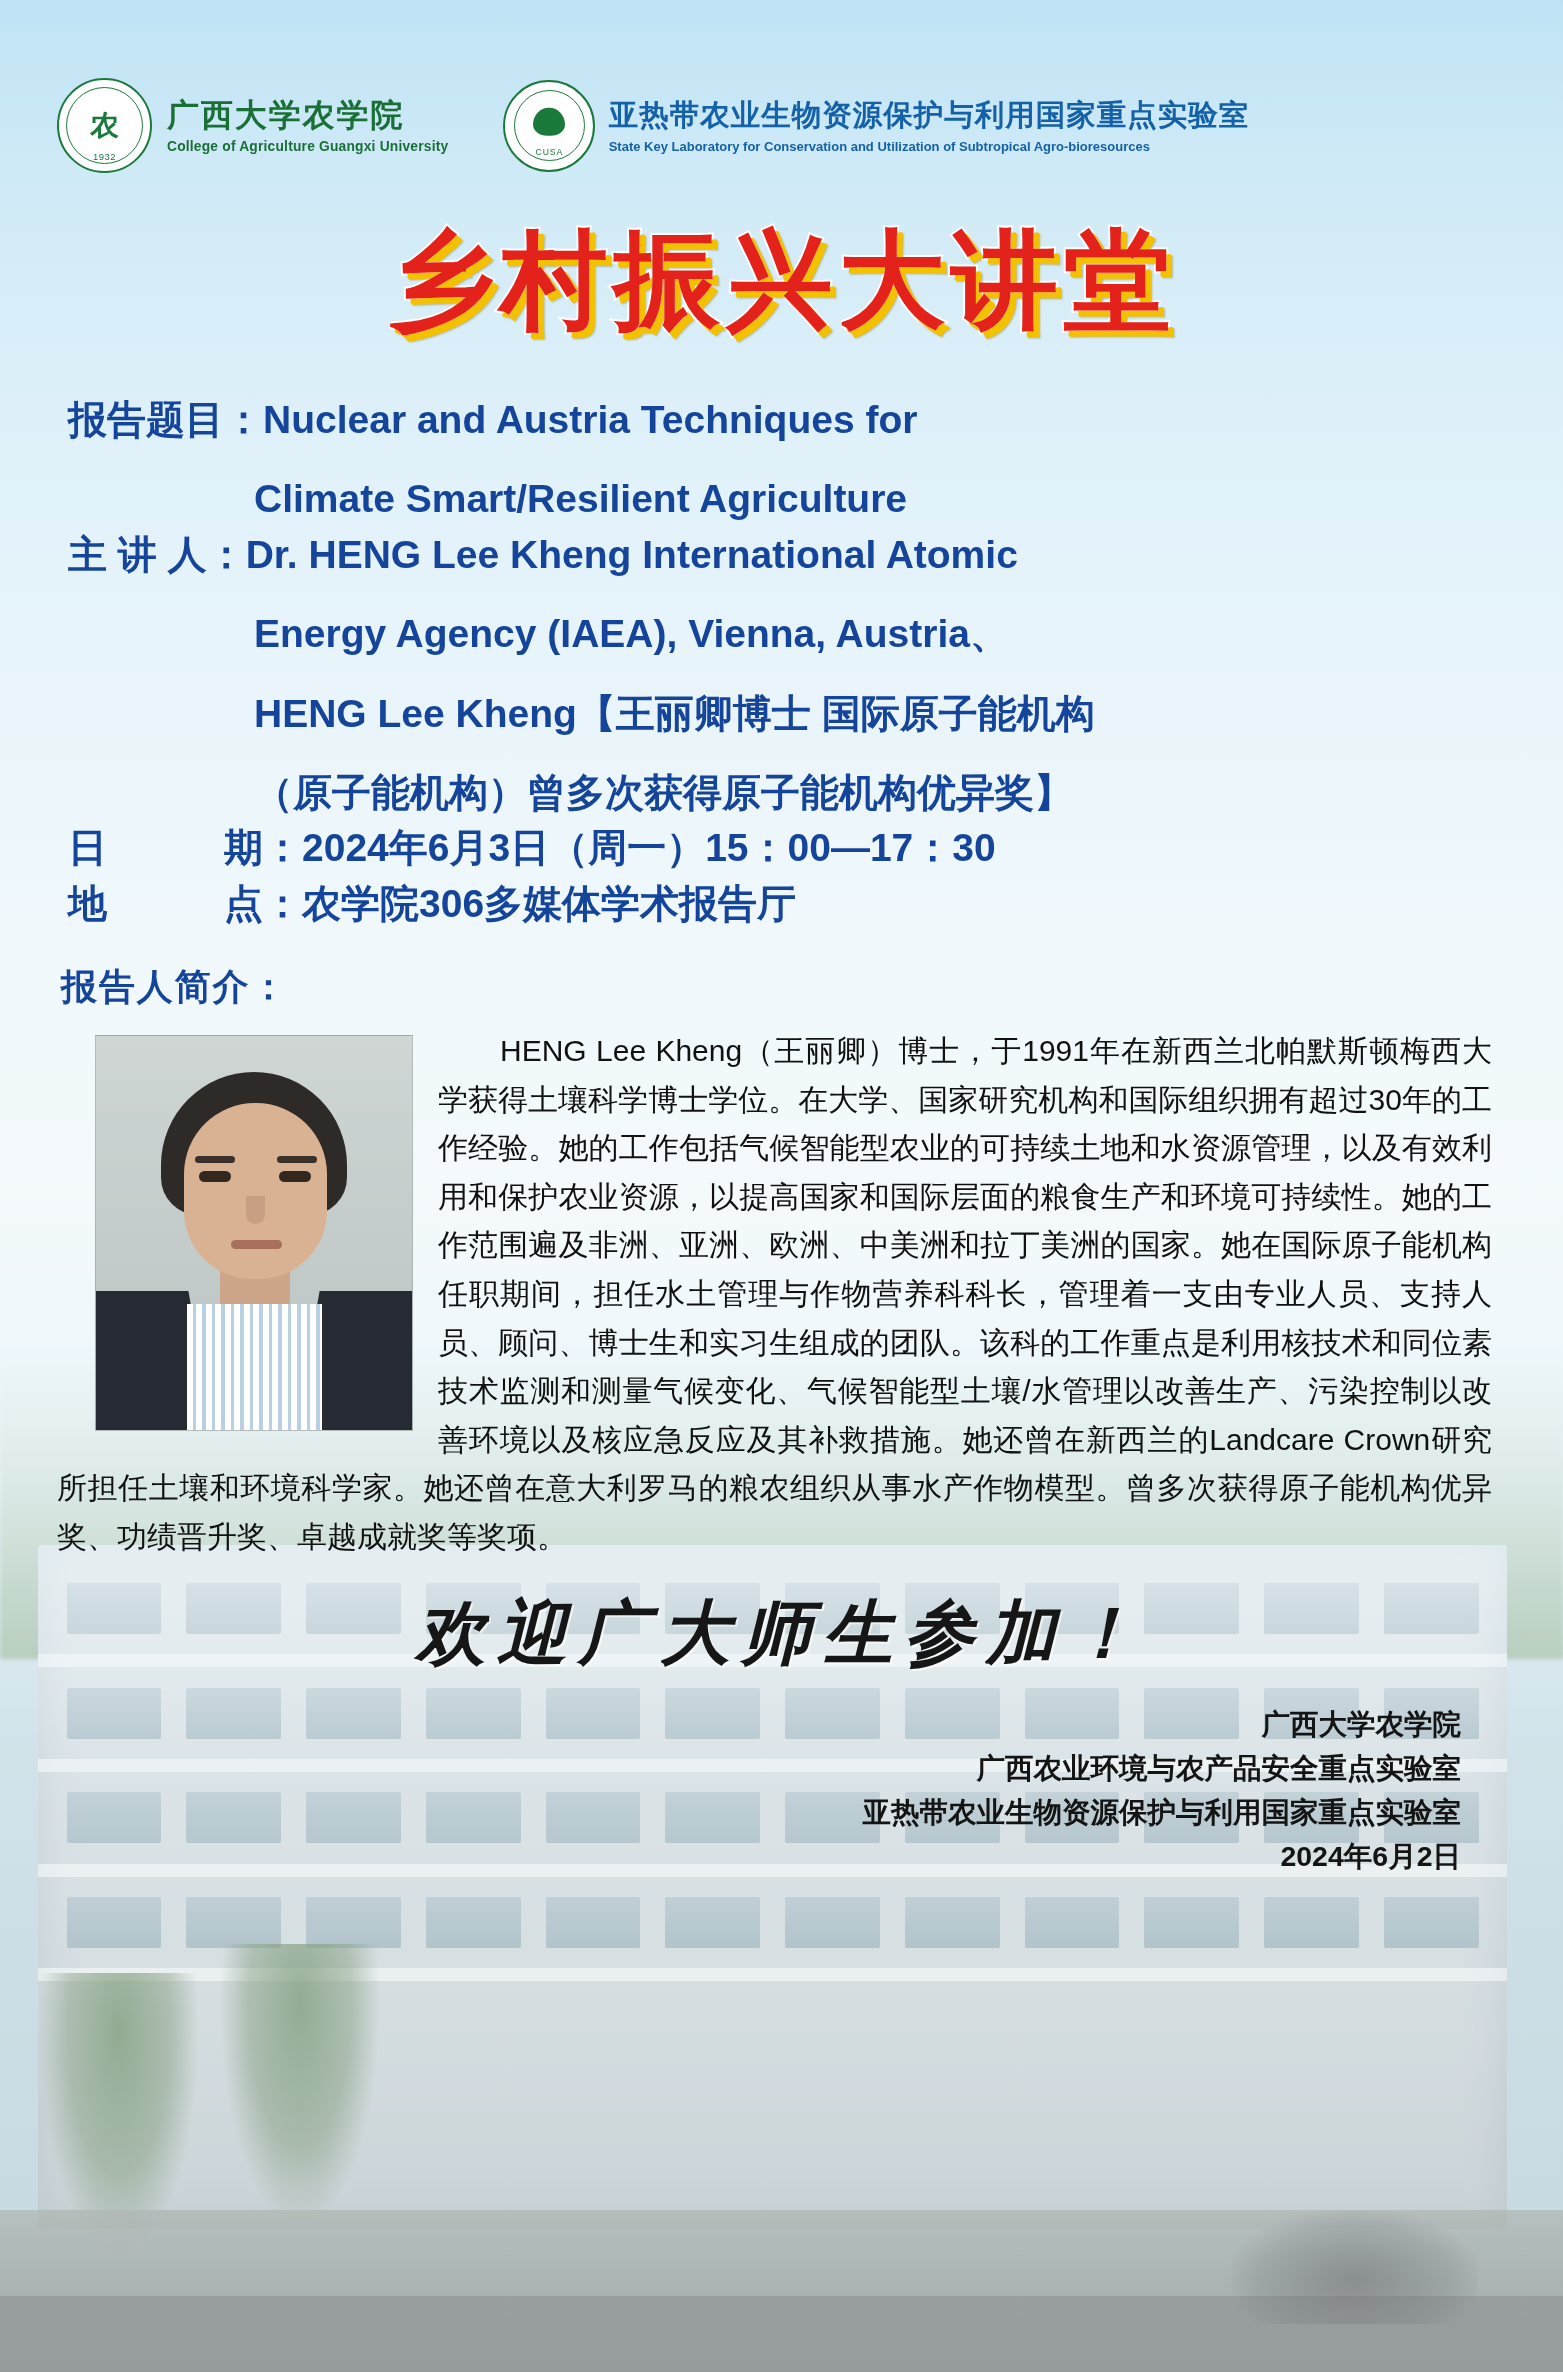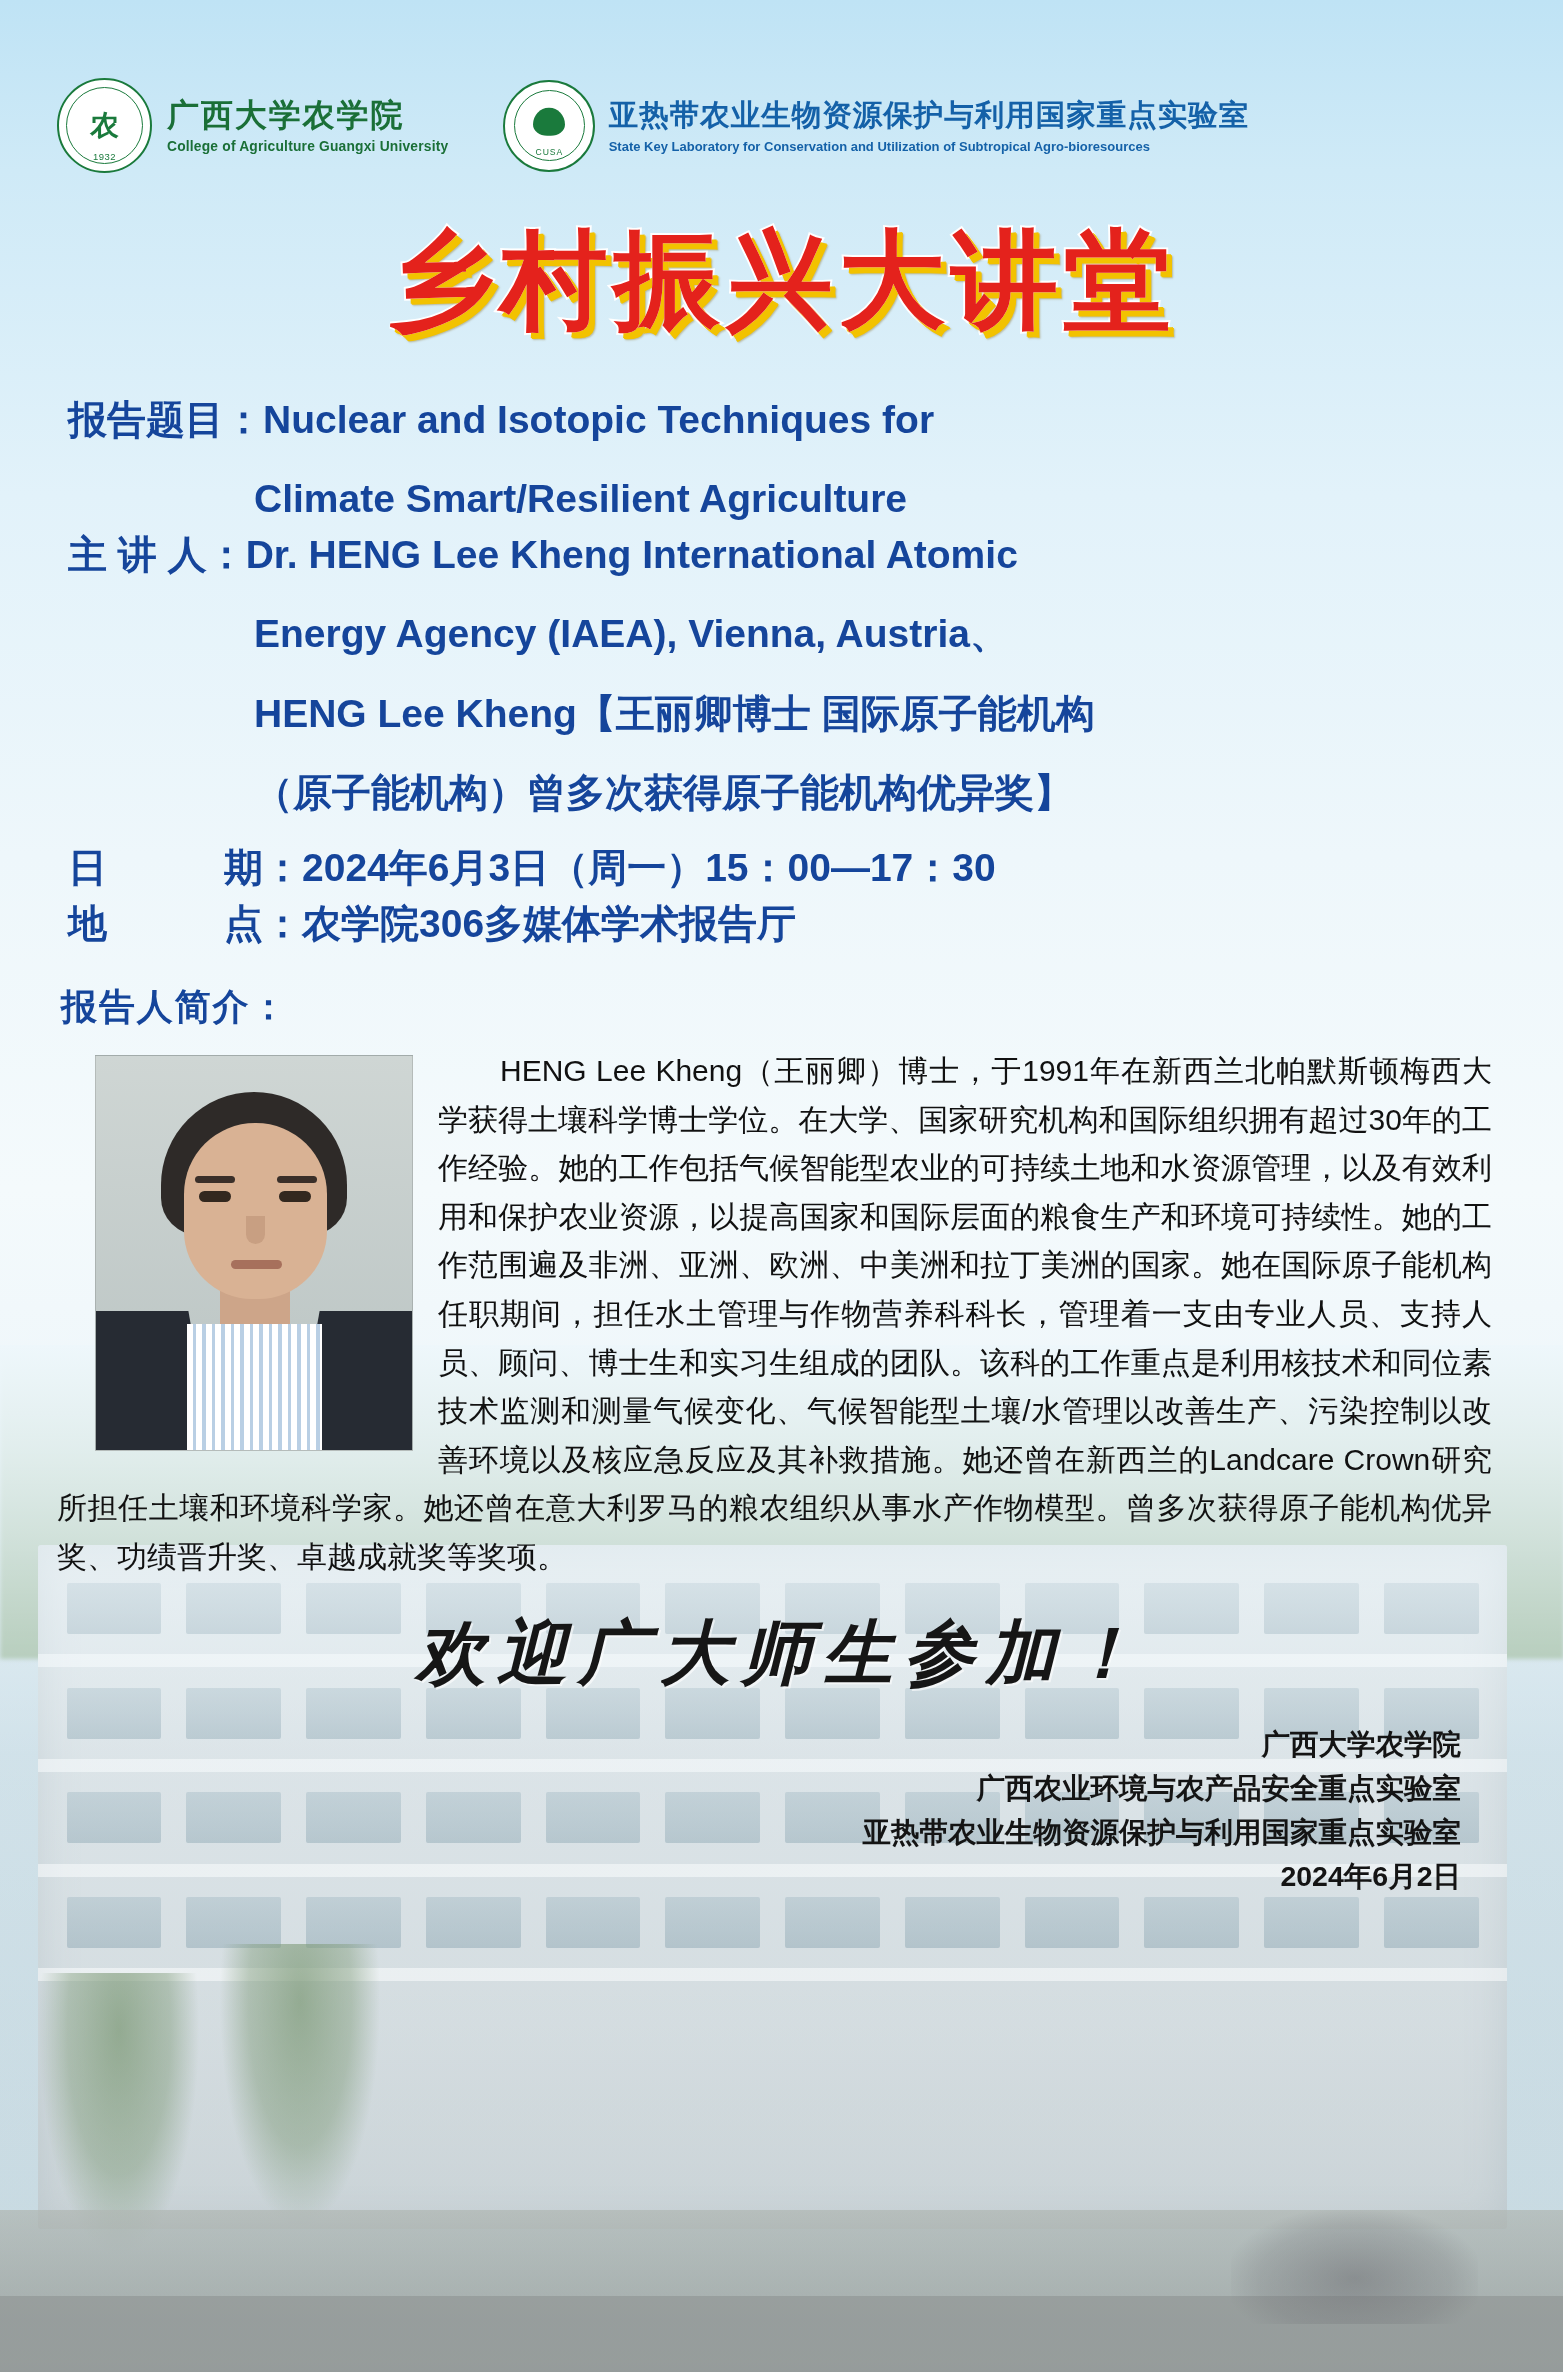--- a/index.html
+++ b/index.html
@@ -276,21 +276,21 @@
   .info .value {
     flex: 1 1 auto;
   }
   .info .cont {
     padding-left: 186px;
     font-size: 39px;
     line-height: 1.42;
     margin-top: 24px;
   }
   .row-date {
-    margin-top: 20px;
+    margin-top: 0;
   }
   .row-date .label, .row-place .label {
     letter-spacing: 0;
   }
 
   
   .bio-head {
     margin: 32px 16px 0 61px;
     font-size: 36px;
     font-weight: bold;
@@ -523,21 +523,21 @@
           <div class="en">State Key Laboratory for Conservation and Utilization of Subtropical Agro-bioresources</div>
         </div>
       </div>
     </div>
 
     <div class="main-title">乡村振兴大讲堂</div>
 
     <div class="info">
       <div class="row">
         <span class="label">报告题目：</span>
-        <span class="value">Nuclear and Isotopic Techniques for</span>
+        <span class="value">Nuclear and Austria Techniques for</span>
       </div>
       <div class="cont">Climate Smart/Resilient Agriculture</div>
 
       <div class="row">
         <span class="label">主 讲 人：</span>
         <span class="value">Dr. HENG Lee Kheng International Atomic</span>
       </div>
       <div class="cont">Energy Agency (IAEA), Vienna, Austria、</div>
       <div class="cont">HENG Lee Kheng【王丽卿博士 国际原子能机构</div>
       <div class="cont">（原子能机构）曾多次获得原子能机构优异奖】</div>

